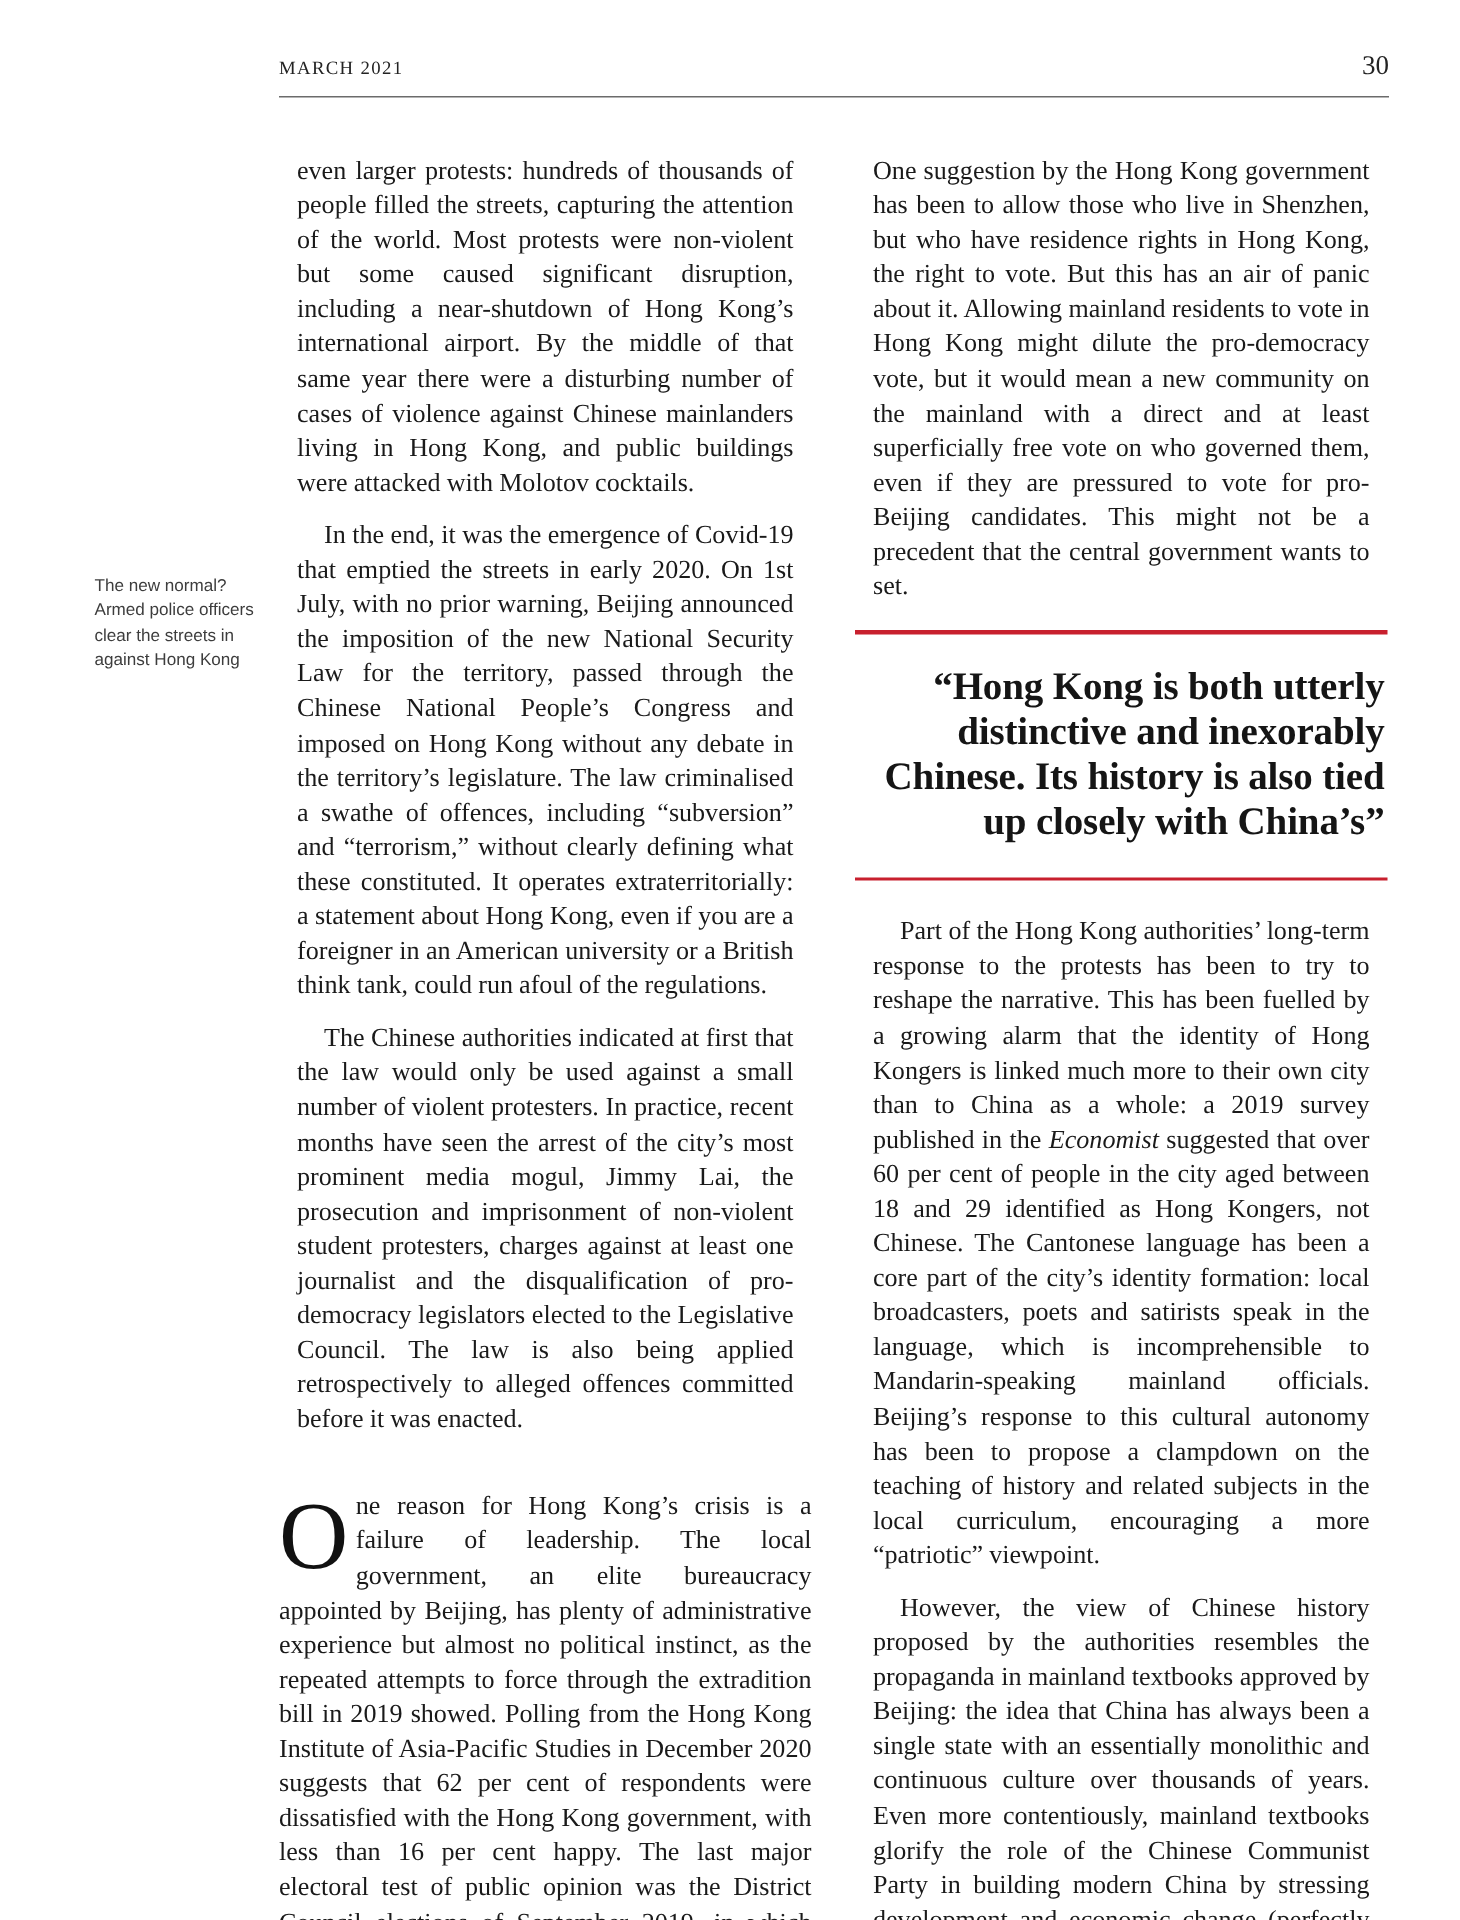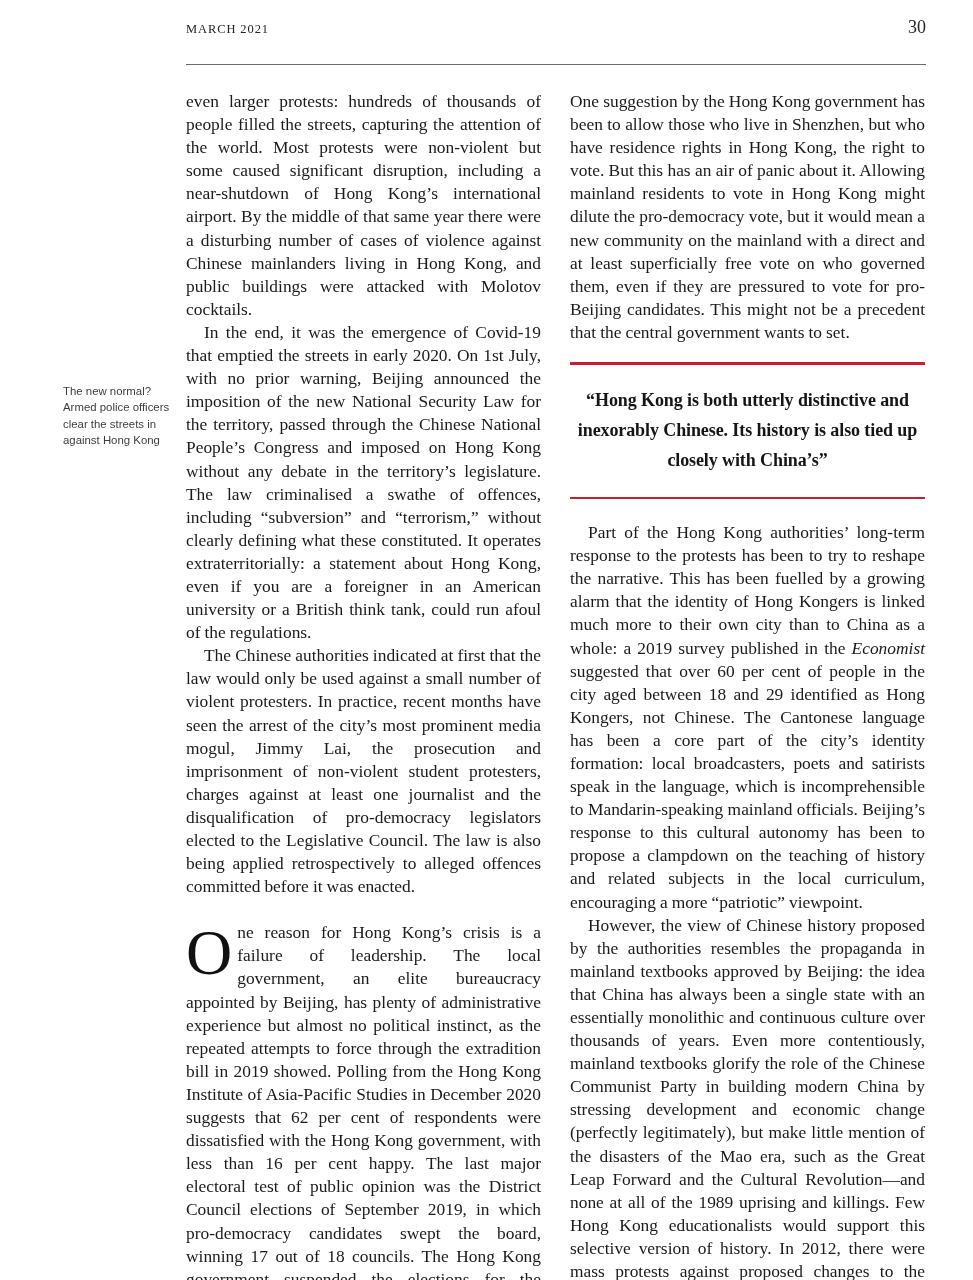--- a/index.html
+++ b/index.html
@@ -13,21 +13,21 @@
     font-family: "Liberation Serif", serif;
     color: #1a1a1a;
     position: relative;
     overflow: hidden;
   }
 
   
   #running-head {
     position: absolute;
     left: 186px;
-    top: 22px;
+    top: 38px;
     width: 740px;
     height: 30px;
     text-decoration: underline;
   }
   #running-head .rh-label {
     position: absolute;
     left: 0;
     top: 0;
     font-family: "Liberation Serif", serif;
     font-size: 12.5px;
@@ -66,21 +66,21 @@
   
   .column {
     position: absolute;
     top: 90px;
     width: 355px;
   }
   #column-left  { left: 186px; }
   #column-right { left: 570px; }
 
   .body-par {
-    margin: 0;
+    margin: 12px;
     font-size: 17.4px;
     line-height: 23.1px;
     text-align: justify;
     text-indent: 18px;
     hyphens: auto;
     -webkit-hyphens: auto;
     word-spacing: -0.3px;
   }
   .body-par.no-indent { text-indent: 0; }
   .body-par em { font-style: italic; }
@@ -110,24 +110,24 @@
   
   #pull-quote {
     margin: 18px 0 22px 0;
     padding: 0;
   }
   #pull-quote .pq-rule {
     height: 2.5px;
     width: 100%;
   }
   #pull-quote .pq-text {
-    text-align: center;
+    text-align: right;
     font-family: "Liberation Serif", serif;
     font-weight: bold;
-    font-size: 18px;
+    font-size: 26px;
     line-height: 30px;
     color: #151515;
     padding: 20px 2px 22px 2px;
     letter-spacing: -0.1px;
   }
 </style>
 </head>
 <body>
 
 <div id="running-head">

